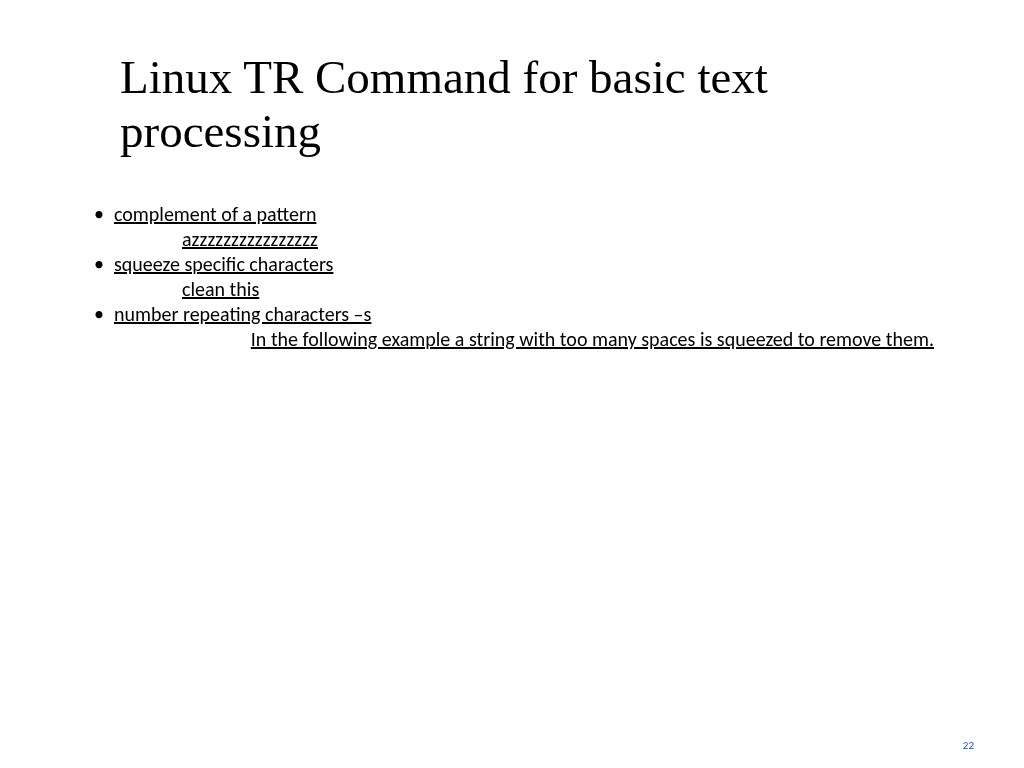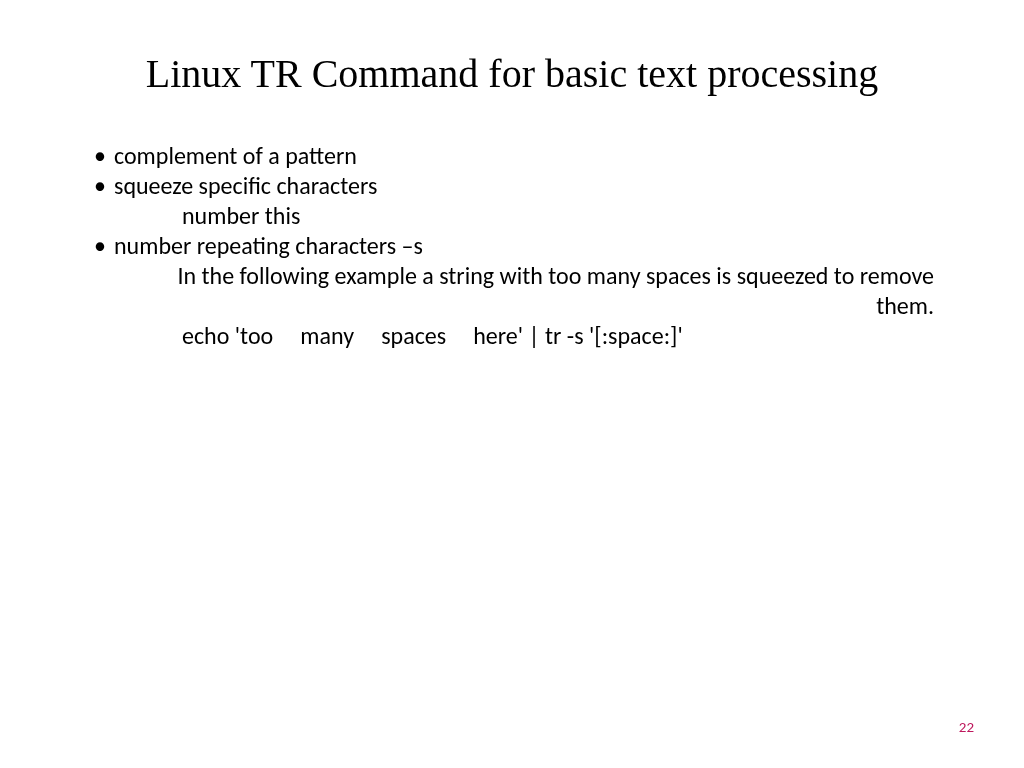--- a/index.html
+++ b/index.html
@@ -17,30 +17,31 @@
       overflow: hidden;
     }
     .slide {
       padding: 50px 90px 40px 90px;
       width: 100%;
       height: 100%;
       position: relative;
     }
     .title {
       font-family: 'Times New Roman', Times, serif;
-      font-size: 40px;
+      font-size: 47px;
       font-weight: normal;
-      text-align: center;
+      text-align: left;
       margin-bottom: 44px;
       padding-left: 30px;
       padding-right: 30px;
     }
     .content {
-      font-size: 24px;
+      font-size: 20px;
       line-height: 1.25;
+      text-decoration: underline;
     }
     ul {
       list-style: none;
     }
     li.bullet {
       position: relative;
       padding-left: 24px;
       margin-bottom: 0px;
     }
     li.bullet::before {
@@ -53,48 +54,48 @@
       padding-left: 68px;
       display: block;
     }
     .sub {
       padding-left: 24px;
       display: block;
       text-align: right;
     }
     .page-number {
       position: absolute;
-      bottom: 32px;
+      bottom: 16px;
       right: 50px;
-      font-size: 15px;
-      color: #be185d;
+      font-size: 11px;
+      color: #1d4ed8;
     }
   </style>
 </head>
 <body>
 
 <div class="slide">
   <h1 class="title">Linux TR Command for basic text processing</h1>
 
   <div class="content">
     <ul>
 
       <li class="bullet">
         <span>complement of a pattern</span>
+        <span class="indent">azzzzzzzzzzzzzzzz</span>
       </li>
 
       <li class="bullet">
         <span>squeeze specific characters</span>
-        <span class="indent">number this</span>
+        <span class="indent">clean this</span>
       </li>
 
 
       <li class="bullet">
         <span>number repeating characters –s</span>
         <span class="sub">In the following example a string with too many spaces is squeezed to remove them.</span>
-        <span class="indent">echo 'too&nbsp;&nbsp;&nbsp;&nbsp;&nbsp;many&nbsp;&nbsp;&nbsp;&nbsp;&nbsp;spaces&nbsp;&nbsp;&nbsp;&nbsp;&nbsp;here'  |  tr  -s  '[:space:]'</span>
       </li>
 
     </ul>
   </div>
 
   <div class="page-number">22</div>
 </div>
 
 </body></html>

